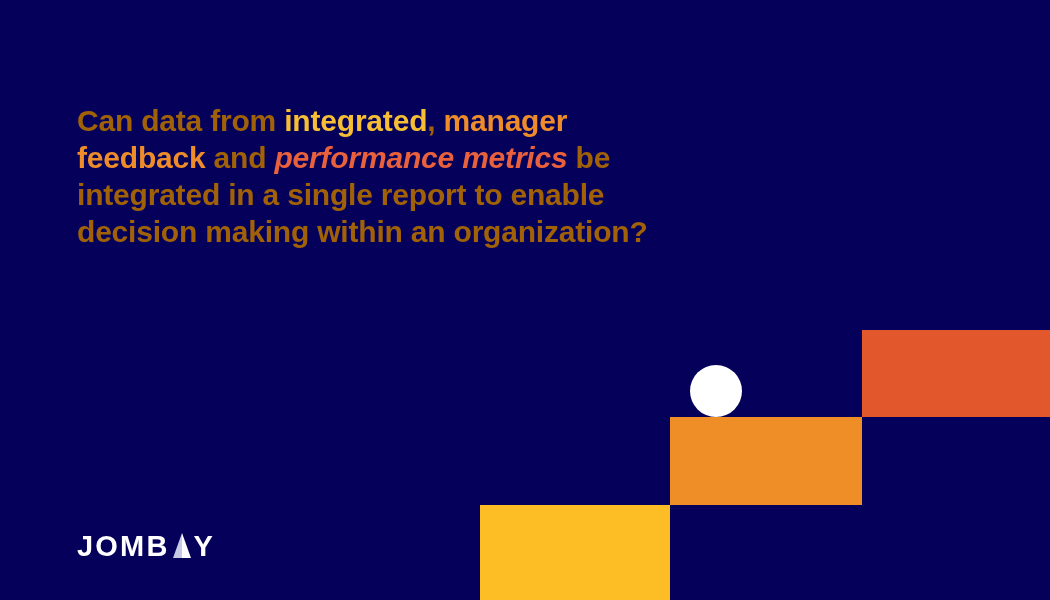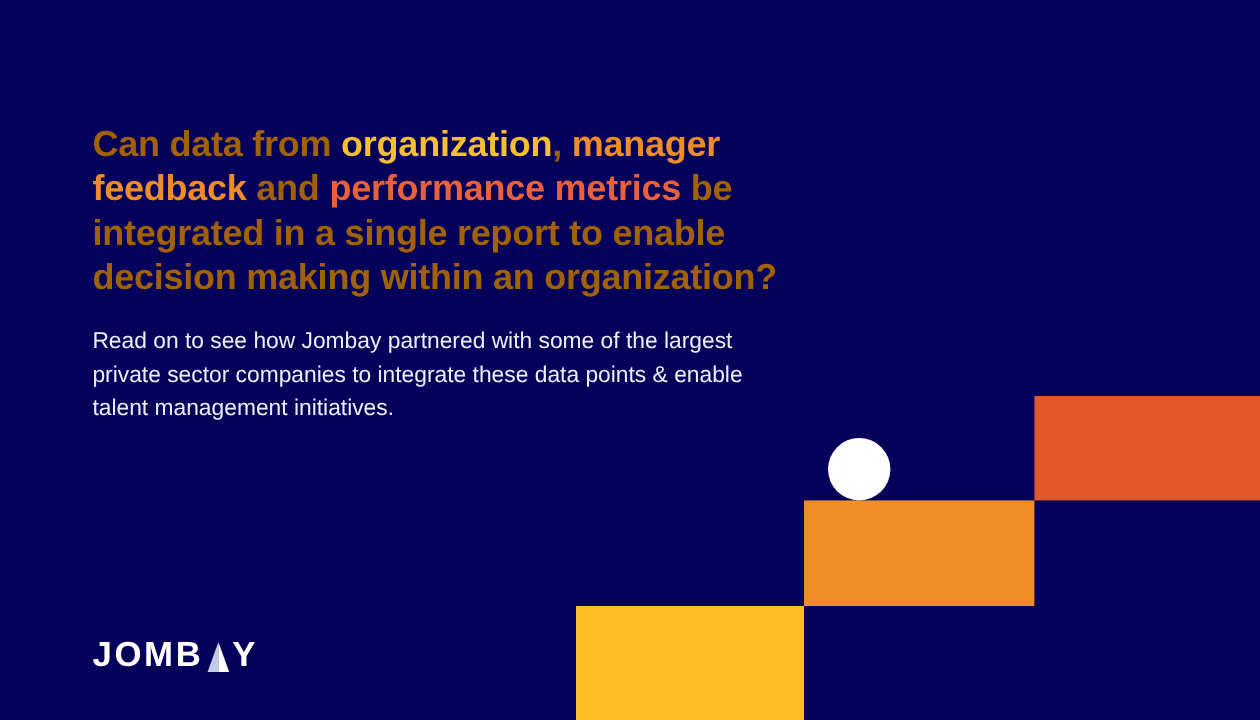--- a/index.html
+++ b/index.html
@@ -74,39 +74,39 @@
     font-size: 30px;
     font-weight: bold;
     line-height: 37px;
     letter-spacing: -0.2px;
     color: #FFFFFF;
   }
 
   #headline .hl-white   { color: #a16207; }
   #headline .hl-yellow  { color: #F5BE33; }
   #headline .hl-orange  { color: #EE8C2A; }
-  #headline .hl-salmon  { color: #E8613C; }
+  #headline .hl-salmon  { color: #E8613C; font-style: italic; }
 
   #subcopy {
     margin: 21px 0 0 0;
     width: 568px;
     font-family: "Liberation Sans", sans-serif;
     font-size: 19px;
     font-weight: normal;
     line-height: 28px;
     color: #EDEDF6;
   }
 
   
   #logo {
     position: absolute;
     left: 77px;
     top: 532px;
     display: flex;
-    align-items: center;
+    align-items: flex-start;
     z-index: 6;
   }
 
   #logo .logo-text {
     font-family: "Liberation Sans", sans-serif;
     font-size: 29px;
     font-weight: bold;
     letter-spacing: 2.2px;
     color: #FFFFFF;
     line-height: 1;
@@ -128,24 +128,23 @@
 <div id="slide">
 
   <div class="shape" id="shape-red"></div>
   <div class="shape" id="shape-orange"></div>
   <div class="shape" id="shape-yellow"></div>
   <div class="shape" id="shape-circle"></div>
 
   <div id="content">
 
     <h1 id="headline">
-      <span class="hl-white">Can data from </span><span class="hl-yellow">organization</span><span class="hl-white">, </span><span class="hl-orange">manager feedback</span><span class="hl-white"> and </span><span class="hl-salmon">performance metrics</span><span class="hl-white"> be integrated in a single report to enable decision making within an organization?</span>
+      <span class="hl-white">Can data from </span><span class="hl-yellow">integrated</span><span class="hl-white">, </span><span class="hl-orange">manager feedback</span><span class="hl-white"> and </span><span class="hl-salmon">performance metrics</span><span class="hl-white"> be integrated in a single report to enable decision making within an organization?</span>
     </h1>
 
-    <p id="subcopy">Read on to see how Jombay partnered with some of the largest private sector companies to integrate these data points &amp; enable talent management initiatives.</p>
 
   </div>
 
   <div id="logo">
     <span class="logo-text">JOMB</span>
     <span class="logo-mark">
       <svg width="22" height="25" viewBox="0 0 22 25" xmlns="http://www.w3.org/2000/svg">
         <polygon points="11,0 2,25 11,25" fill="#C5CBE4"></polygon>
         <polygon points="11,0 20,25 11,25" fill="#FFFFFF"></polygon>
       </svg>

